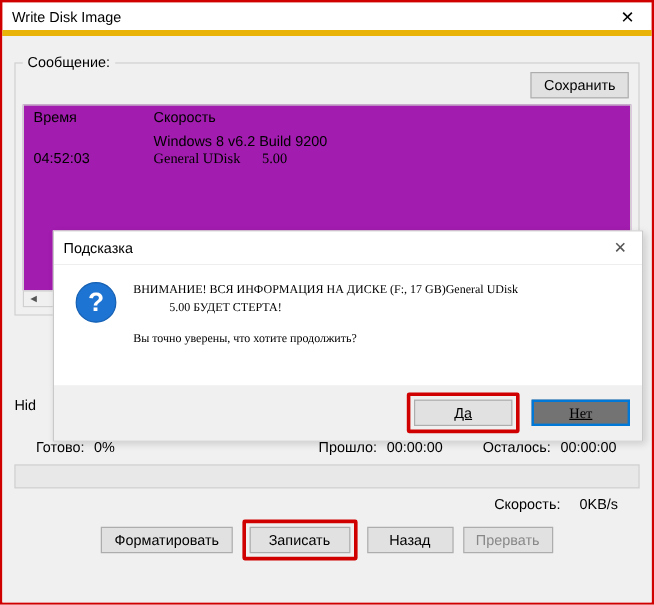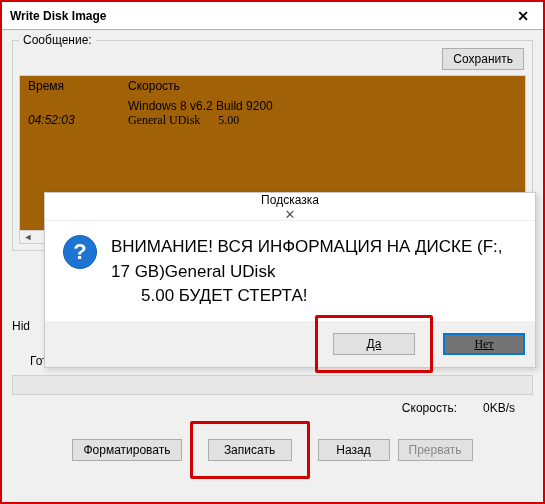--- a/index.html
+++ b/index.html
@@ -20,22 +20,21 @@
     background: #fff;
     display: flex;
     flex-direction: column;
   }
   .titlebar {
     height: 28px;
     display: flex;
     align-items: center;
     justify-content: space-between;
     padding: 0 0 0 8px;
-    border-bottom: 1px solid #eab308;
-    font-weight: bold;
+    border-bottom: 5px solid #eab308;
   }
   .titlebar-title { font-size: 12px; }
   .close-btn {
     width: 40px;
     height: 100%;
     display: flex;
     align-items: center;
     justify-content: center;
     font-size: 14px;
     font-family: Arial, sans-serif;
@@ -78,21 +77,21 @@
     font-size: 12px;
     padding: 0 10px;
     display: inline-flex;
     align-items: center;
     justify-content: center;
     cursor: pointer;
     font-family: inherit;
   }
   .btn.disabled { color: #888; }
   .logpanel {
-    background: #a16207;
+    background: #a21caf;
     border: 1px solid #d0d0d0;
     height: 155px;
     border-bottom: none;
   }
   .log-head, .log-row {
     display: flex;
     padding: 3px 8px;
   }
   .log-head { border-bottom: 0; }
   .col-time { width: 100px; }
@@ -122,34 +121,34 @@
   .progress-row .field { display: flex; gap: 8px; }
   .progress-bar-wrap {
     border: 1px solid #d0d0d0;
     height: 20px;
     background: #e8e8e8;
     margin: 4px 0 2px 0;
   }
   .speed-row {
     display: flex;
     justify-content: flex-end;
-    gap: 26px;
+    gap: 16px;
     padding: 4px 18px 4px 6px;
     height: 22px;
   }
   .bottom-buttons {
     display: flex;
     justify-content: center;
     gap: 8px;
     padding: 2px 6px 0 6px;
     align-items: center;
   }
   .highlight-red {
     border: 3px solid #d00000;
-    padding: 15px;
+    padding: 3px;
     display: inline-flex;
     border-radius: 2px;
   }
   .highlight-red .btn { min-width: 84px; }
 
   
   .modal {
     position: absolute;
     left: 44px;
     top: 192px;
@@ -162,21 +161,20 @@
     flex-direction: column;
   }
   .modal-titlebar {
     height: 28px;
     display: flex;
     align-items: center;
     justify-content: space-between;
     padding: 0 8px;
     background: #fff;
     border-bottom: 1px solid #eee;
-    flex-direction: column;
   }
   .modal-close {
     width: 20px; height: 20px;
     display:flex; align-items:center; justify-content:center;
     font-size: 13px; color: #555; font-family: Arial;
   }
   .modal-body {
     flex: 1;
     background: #fff;
     display: flex;
@@ -186,21 +184,21 @@
     width: 34px; height: 34px;
     border-radius: 50%;
     background: #1e74d2;
     color: #fff;
     display: flex; align-items: center; justify-content: center;
     font-size: 22px; font-weight: 600;
     flex: 0 0 34px;
     margin-right: 14px;
     border: 1px solid #1560b3;
   }
-  .modal-text { flex:1; font-size: 17px; line-height: 1.45; }
+  .modal-text { flex:1; font-size: 10px; line-height: 1.45; font-family: Liberation Serif, serif; }
   .modal-text .warn { font-weight: 400; }
   .modal-buttons {
     height: 46px;
     background: #f0f0f0;
     display: flex;
     justify-content: flex-end;
     align-items: center;
     padding: 0 10px;
     gap: 10px;
   }
@@ -213,32 +211,32 @@
 <body>
 
 <div class="window">
   <div class="titlebar">
     <span class="titlebar-title">Write Disk Image</span>
     <div class="close-btn">✕</div>
   </div>
 
   <div class="client">
 
-    <div class="groupbox" style="padding-top:2px;">
+    <div class="groupbox" style="padding-top:2px;margin-top:12px;">
       <span class="group-label">Сообщение:</span>
       <div class="save-row">
         <button class="btn">Сохранить</button>
       </div>
       <div class="logpanel">
         <div class="log-head">
           <div class="col-time">Время</div>
           <div class="col-event">Скорость</div>
         </div>
         <div class="log-row">
-          <div class="col-time" style="padding-top:14px;font-style:italic;">04:52:03</div>
+          <div class="col-time" style="padding-top:14px;">04:52:03</div>
           <div class="col-event">
             <div>Windows 8 v6.2 Build 9200</div>
             <div style="white-space:pre;font-family:Liberation Serif, serif;">General UDisk      5.00</div>
           </div>
         </div>
       </div>
       <div class="scroll-area">
         <div class="scroll-arrow">◄</div>
         <div class="scroll-track"></div>
         <div class="scroll-arrow">►</div>
@@ -288,20 +286,21 @@
   <div class="modal-titlebar">
     <span>Подсказка</span>
     <div class="modal-close">✕</div>
   </div>
   <div class="modal-body">
     <div class="qicon">?</div>
     <div class="modal-text">
       <div class="warn">ВНИМАНИЕ! ВСЯ ИНФОРМАЦИЯ НА ДИСКЕ (F:, 17 GB)General UDisk</div>
       <div class="warn" style="padding-left:30px;">5.00 БУДЕТ СТЕРТА!</div>
       <div style="height:12px;"></div>
+      <div>Вы точно уверены, что хотите продолжить?</div>
     </div>
   </div>
   <div class="modal-buttons">
     <span class="highlight-red">
       <button class="btn">
           <span style="text-decoration:underline;">Да</span>
         </button>
     </span>
     <button class="btn default">
         <span style="text-decoration:underline;">Нет</span>

